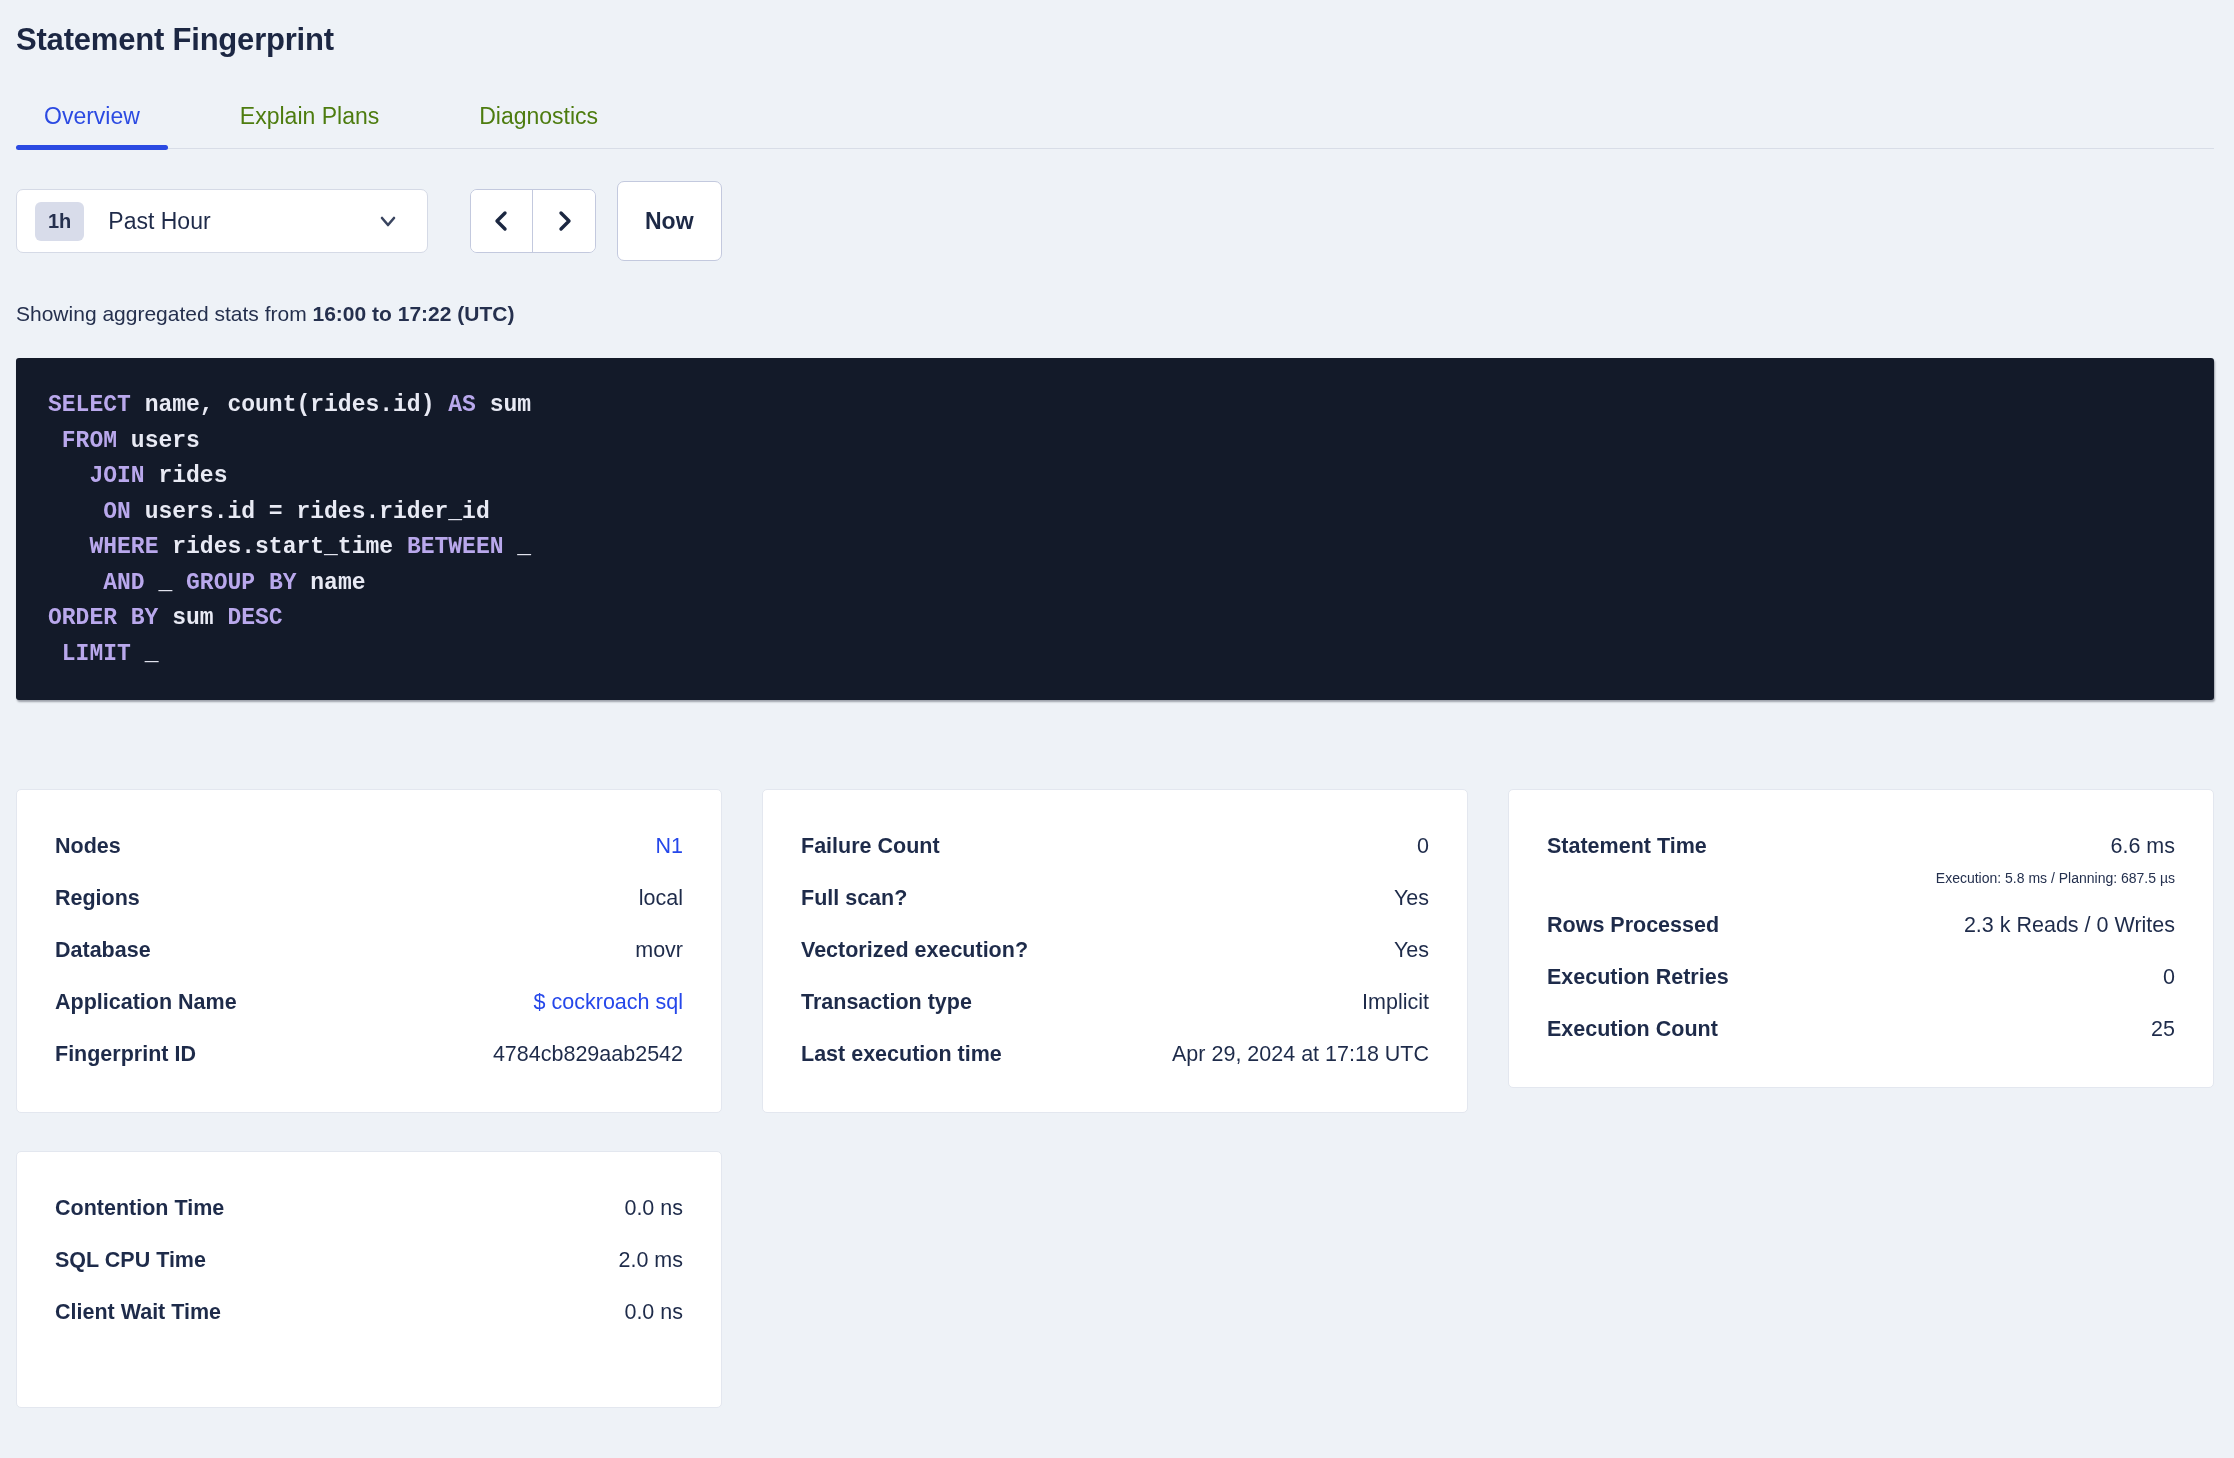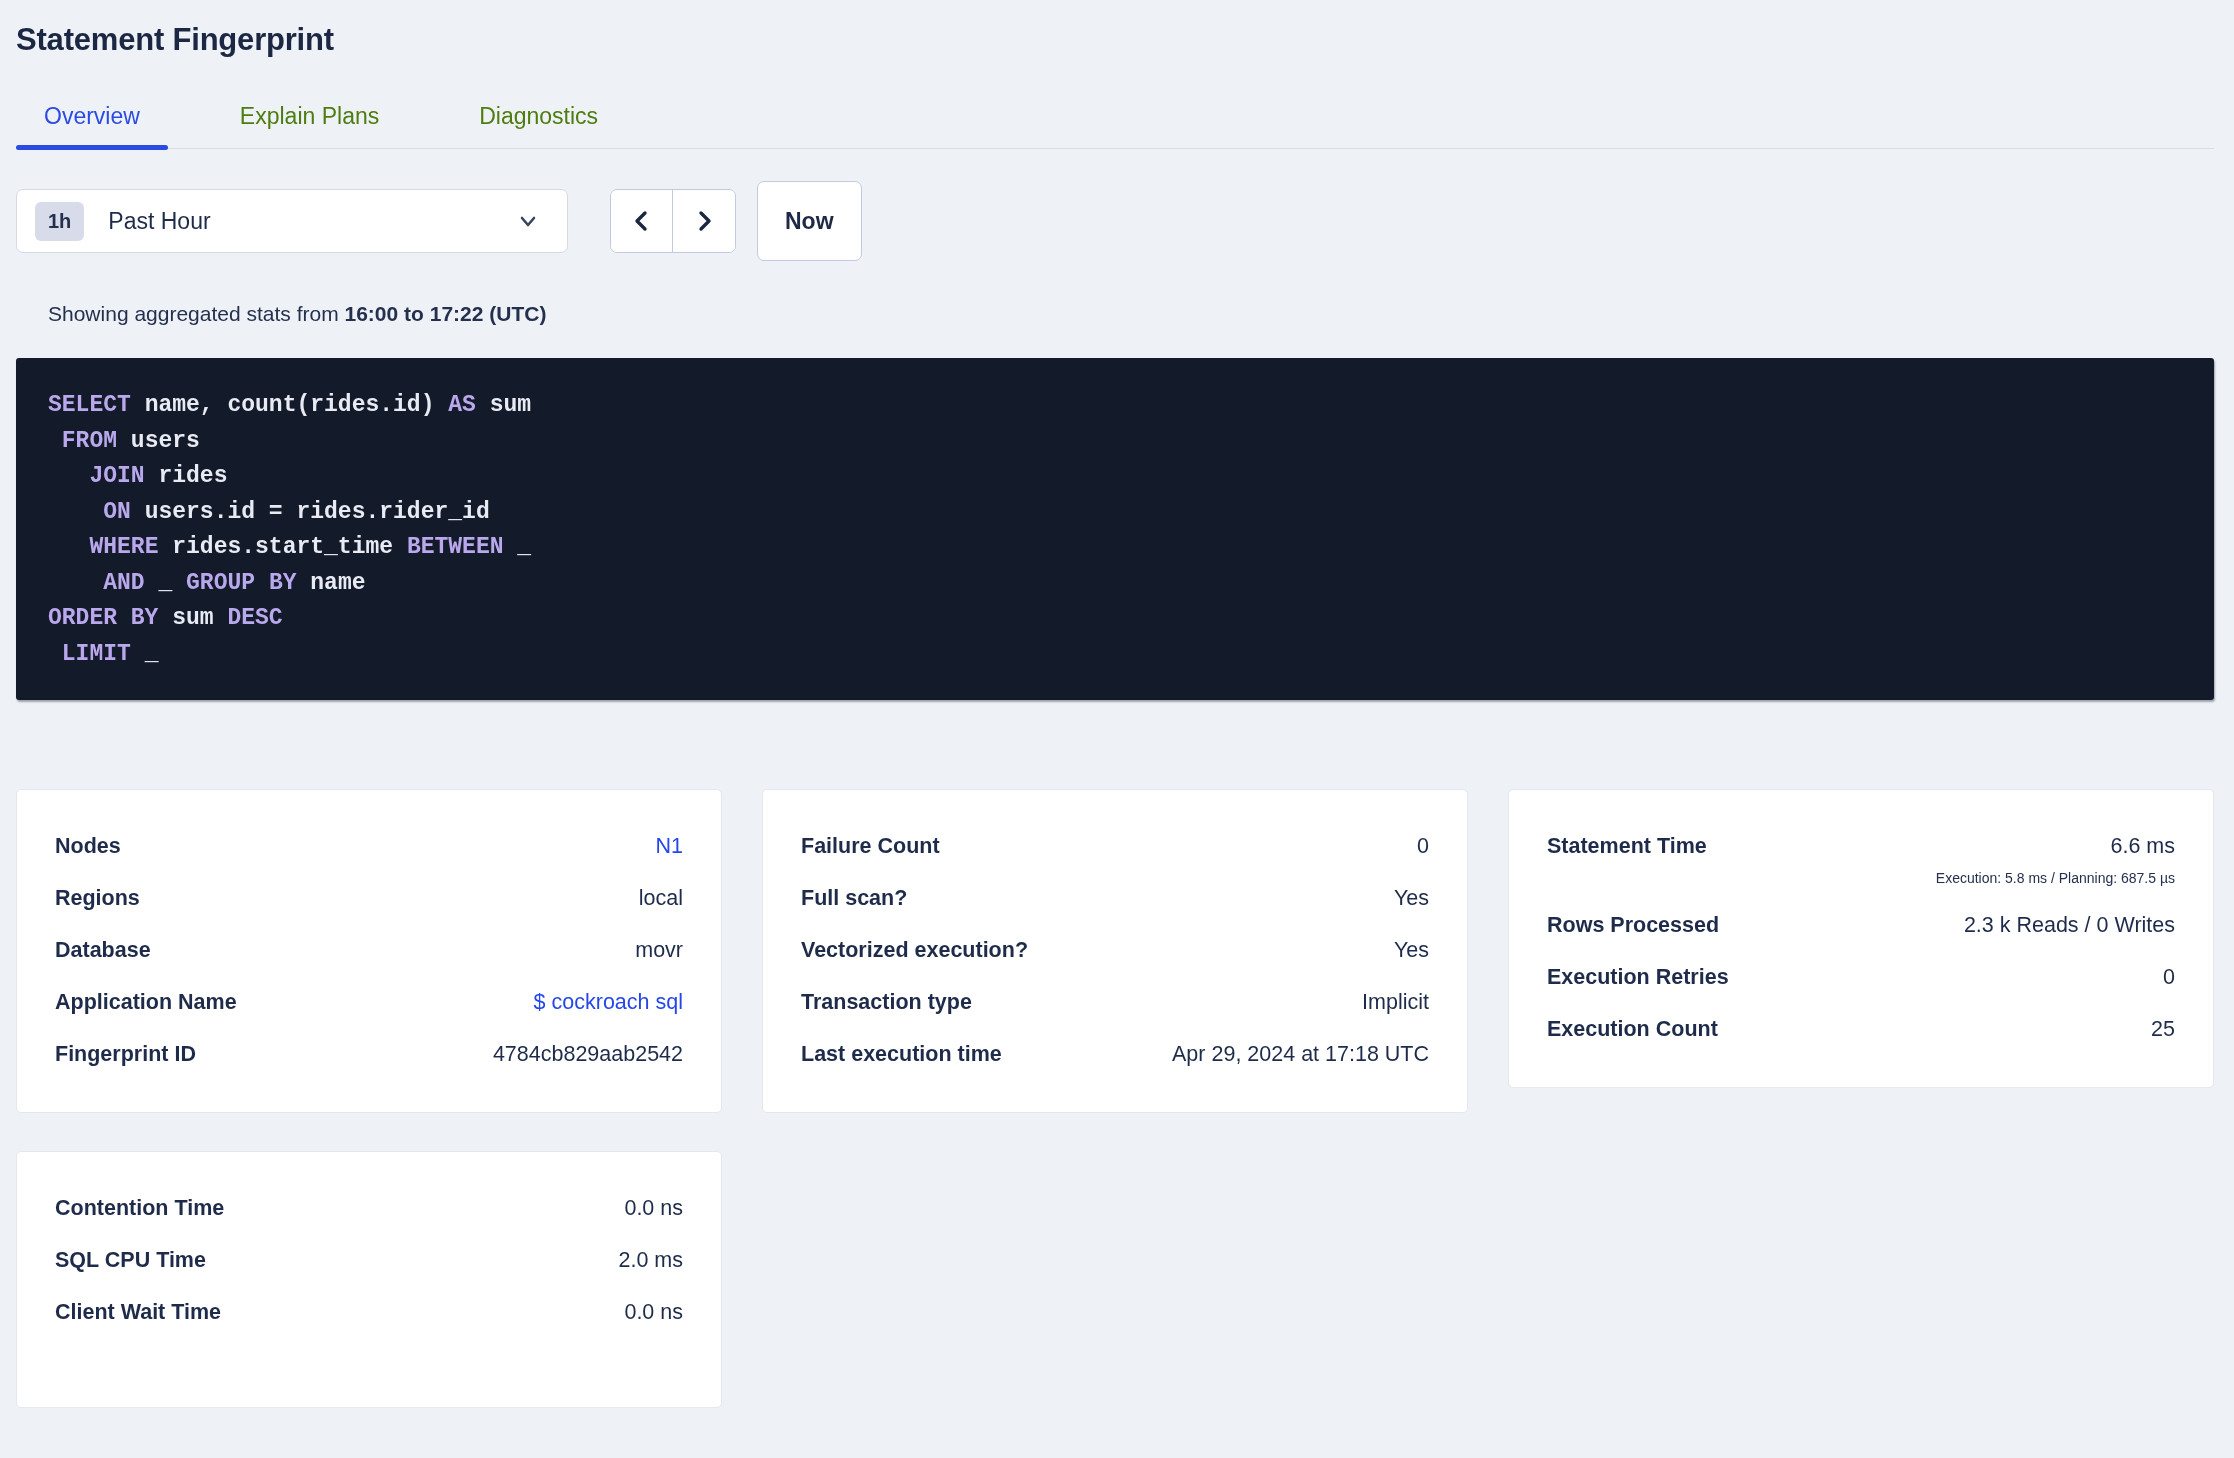--- a/index.html
+++ b/index.html
@@ -47,21 +47,21 @@
     border-radius: 3px;
   }
 
   
   .toolbar {
     margin-top: 32px;
     display: flex;
     align-items: center;
   }
   .time-select {
-    width: 552px; height: 64px;
+    width: 412px; height: 64px;
     background: #fff;
     border: 1px solid #d5dae6;
     border-radius: 7px;
     display: flex;
     align-items: center;
     padding: 0 26px 0 18px;
     cursor: pointer;
   }
   .interval-badge {
     background: #d8dcea;
@@ -104,21 +104,20 @@
     color: #1d2946;
     cursor: pointer;
   }
 
   
   .stats-line {
     margin-top: 40px;
     font-size: 21px;
     color: #25304e;
     line-height: 26px;
-    margin-left: 32px;
   }
   .stats-line strong { font-weight: 700; }
 
   
   .sql-box {
     margin-top: 31px;
     background: #131a29;
     border-radius: 3px;
     padding: 30px 32px 28px 32px;
     box-shadow: 1px 2px 2px rgba(10, 15, 30, 0.35);

